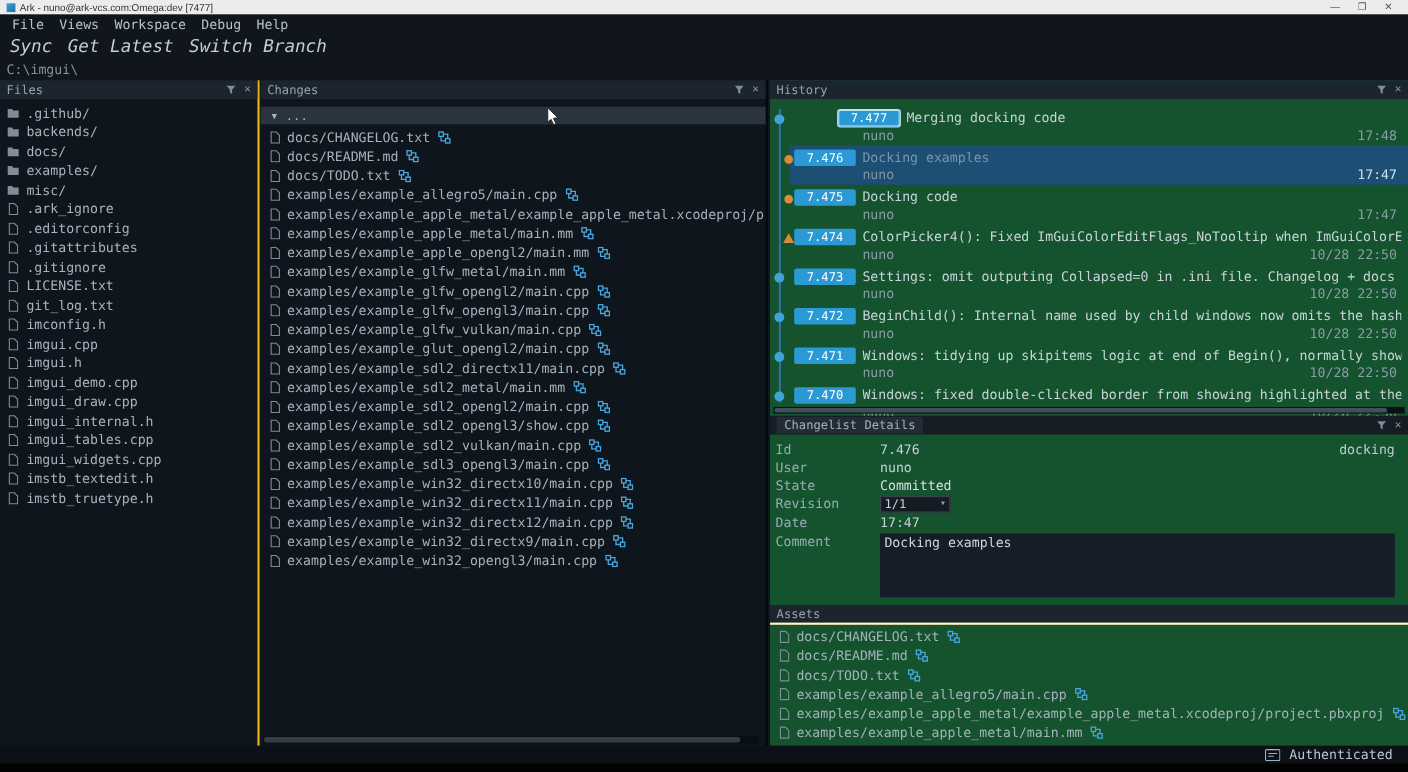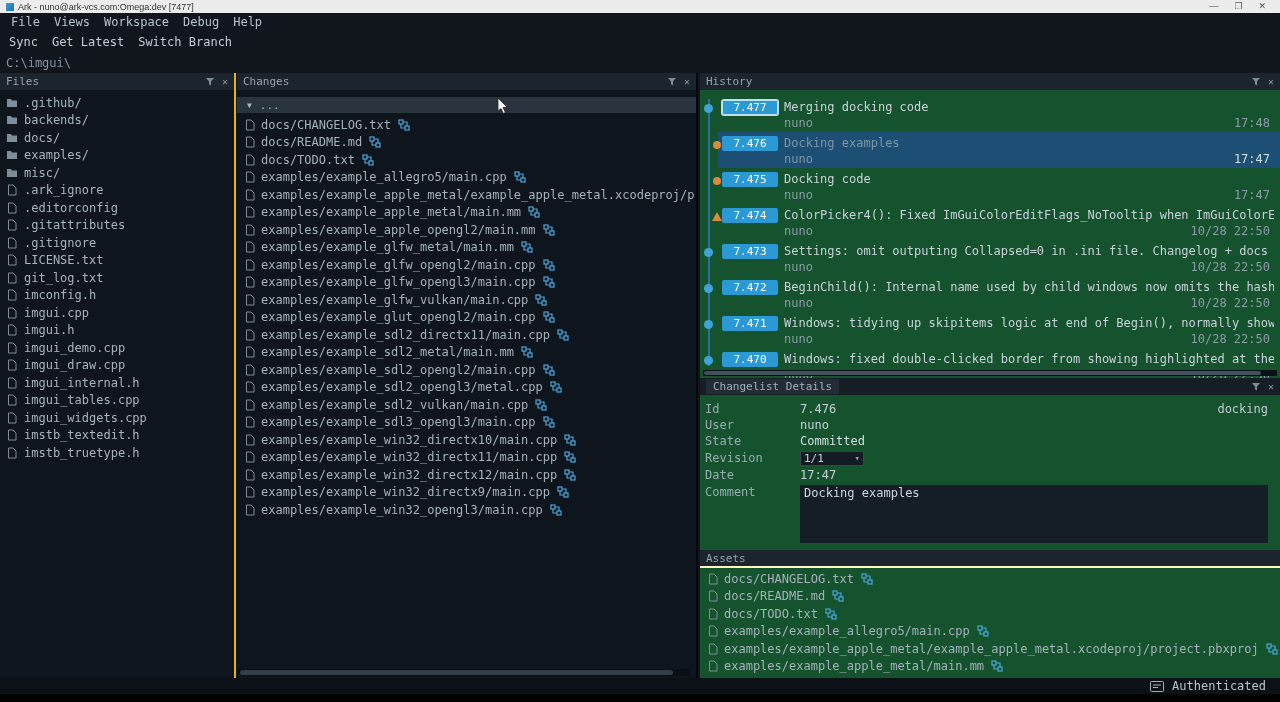--- a/index.html
+++ b/index.html
@@ -12,21 +12,21 @@
               display:flex; align-items:center; padding:0 6px; font-family:"Liberation Sans", sans-serif; }
   .app-icon { width:8px; height:8px; background:linear-gradient(135deg,#3aa0d8,#1f6fa8); margin-right:4px; flex-shrink:0; }
   .titlebar .title { font-size:9px; color:#333; white-space:nowrap; }
   .win-controls { margin-left:auto; display:flex; gap:16px; padding-right:8px; }
   .win-btn { font-size:9px; color:#555; cursor:default; line-height:13px; }
 
   
   .menubar { position:absolute; top:13px; left:0; right:16px; height:18px; display:flex; align-items:center; padding-left:4px; }
   .menu-item { color:#b6c2ca; font-size:12px; padding:0 7px; }
   .toolbar { position:absolute; top:31px; left:0; right:0; height:21px; display:flex; align-items:center; padding-left:2px; }
-  .tool-btn { color:#c3cdd4; font-size:12px; padding:0 7px; }
+  .tool-btn { color:#c3cdd4; font-size:16px; padding:0 7px;font-style:italic; }
   .pathbar { position:absolute; top:52px; left:0; right:0; height:21px; display:flex; align-items:center; padding-left:6px;
              color:#84929d; font-size:12px; }
 
   
   .workspace { position:absolute; top:73px; left:0; right:0; bottom:24px; }
   .panel-header { height:17px; background:#1c242d; display:flex; align-items:center; padding:0 6px;
                   color:#93a4ae; font-size:11px; }
   .ph-icons { margin-left:auto; display:flex; align-items:center; gap:7px; }
   .funnel { display:inline-flex; }
   .close-x { color:#8795a0; font-size:10px; line-height:10px; }
@@ -64,21 +64,21 @@
   .marker { position:absolute; }
   .marker.line-dot { left:4px; top:8px; width:9px; height:9px; border-radius:50%; background:#3fa3da; }
   .marker.offset-dot { left:13px; top:9px; width:8px; height:8px; border-radius:50%; background:#d98a3a; }
   .marker.offset-tri { left:12px; top:8px; width:0; height:0; border-left:5px solid transparent;
                        border-right:5px solid transparent; border-bottom:9px solid #d98a3a; }
   .hbody { flex:1; padding:3px 6px 0 4px; overflow:hidden; }
   .hbody.selected { background:#1d4e73; }
   .hl1 { display:flex; align-items:center; height:16px; }
   .badge { width:56px; height:15px; background:#2b9ad4; color:#fff; font-size:11px; display:flex;
            align-items:center; justify-content:center; border-radius:2px; flex-shrink:0; }
-  .badge.current { box-shadow:0 0 0 1px #bfe0f2 inset, 0 0 0 1px #bfe0f2; }
+  .badge.current { box-shadow:0 0 0 1px #bfe0f2 inset, 0 0 0 1px #bfe0f2;margin-left:40px; }
   .hcomment { margin-left:6px; color:#c8d3da; font-size:12px; white-space:nowrap; overflow:hidden; flex:1; }
   .hbody.selected .hcomment { color:#7e95a5; }
   .hl2 { display:flex; align-items:center; height:16px; padding-left:62px; }
   .hauthor { color:#8b9ca7; font-size:12px; flex:1; }
   .htime { color:#8b9ca7; font-size:12px; padding-right:4px; }
   .hbody.selected .hauthor { color:#7e95a5; }
   .hbody.selected .htime { color:#cfe0ea; }
   .history-hscroll { position:absolute; bottom:2px; left:3px; right:3px; height:6px; background:#0b1117; }
   .history-hscroll .thumb { position:absolute; left:1px; top:1px; bottom:1px; width:97%; background:#434f5a; border-radius:3px; }
 
@@ -627,21 +627,21 @@
               </svg>
             </span>
           </div>
 
           <div class="crow">
             <span class="doc-icon">
               <svg width="10" height="12" viewBox="0 0 10 12">
                 <path d="M1.5 1h4.5L9 4v7H1.5z" fill="none" stroke="#7f8d99" stroke-width="1"></path>
               </svg>
             </span>
-            <span>examples/example_sdl2_opengl3/metal.cpp</span>
+            <span>examples/example_sdl2_opengl3/show.cpp</span>
             <span class="chg-glyph">
               <svg width="12" height="12" viewBox="0 0 12 12" fill="none" stroke="#4aa7dd" stroke-width="1.2">
                 <rect x="1" y="1" width="4" height="4"></rect>
                 <rect x="7" y="7" width="4" height="4"></rect>
                 <path d="M5 3h4v4M3 5v4h4"></path>
               </svg>
             </span>
           </div>
 
           <div class="crow">

